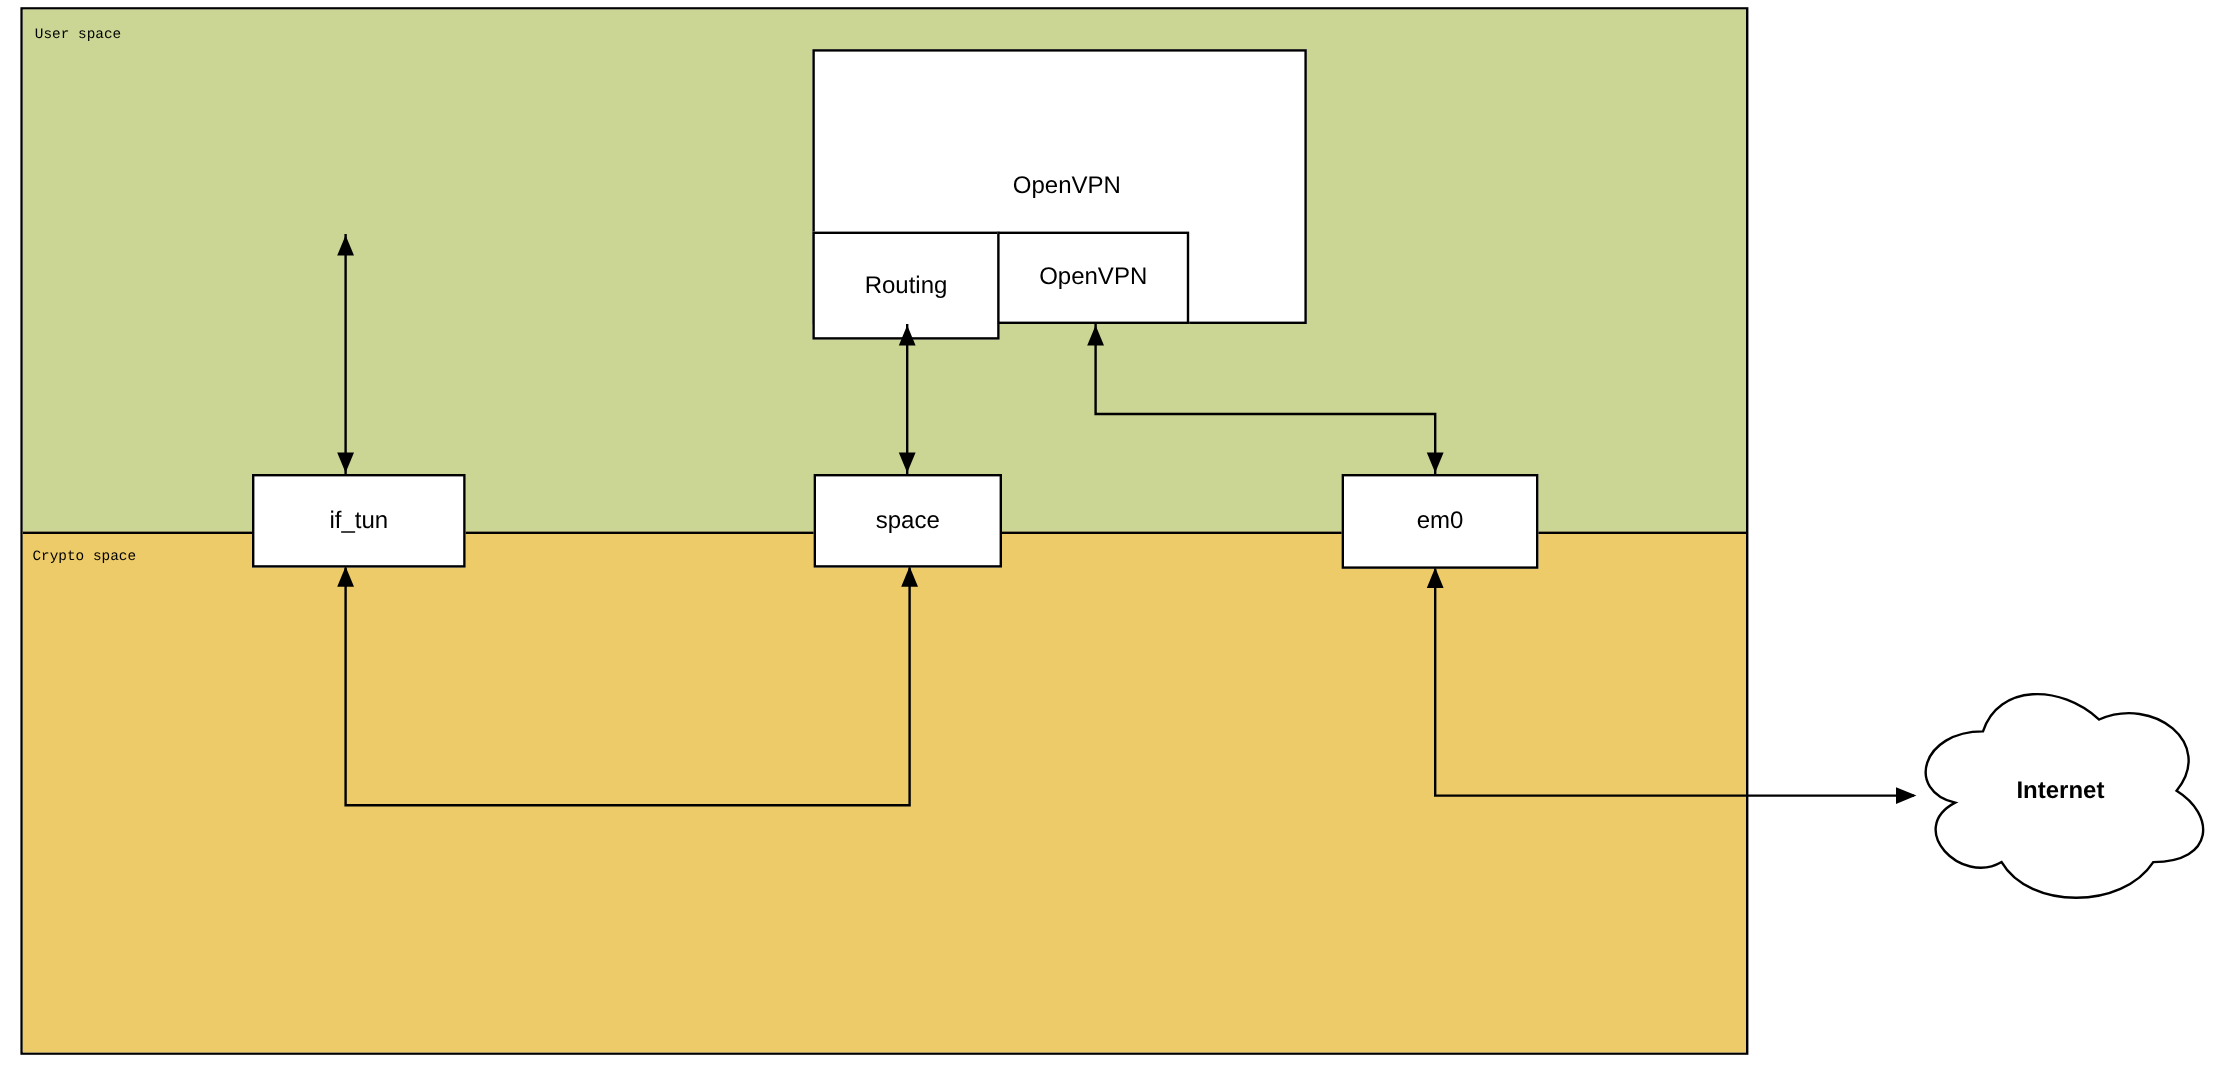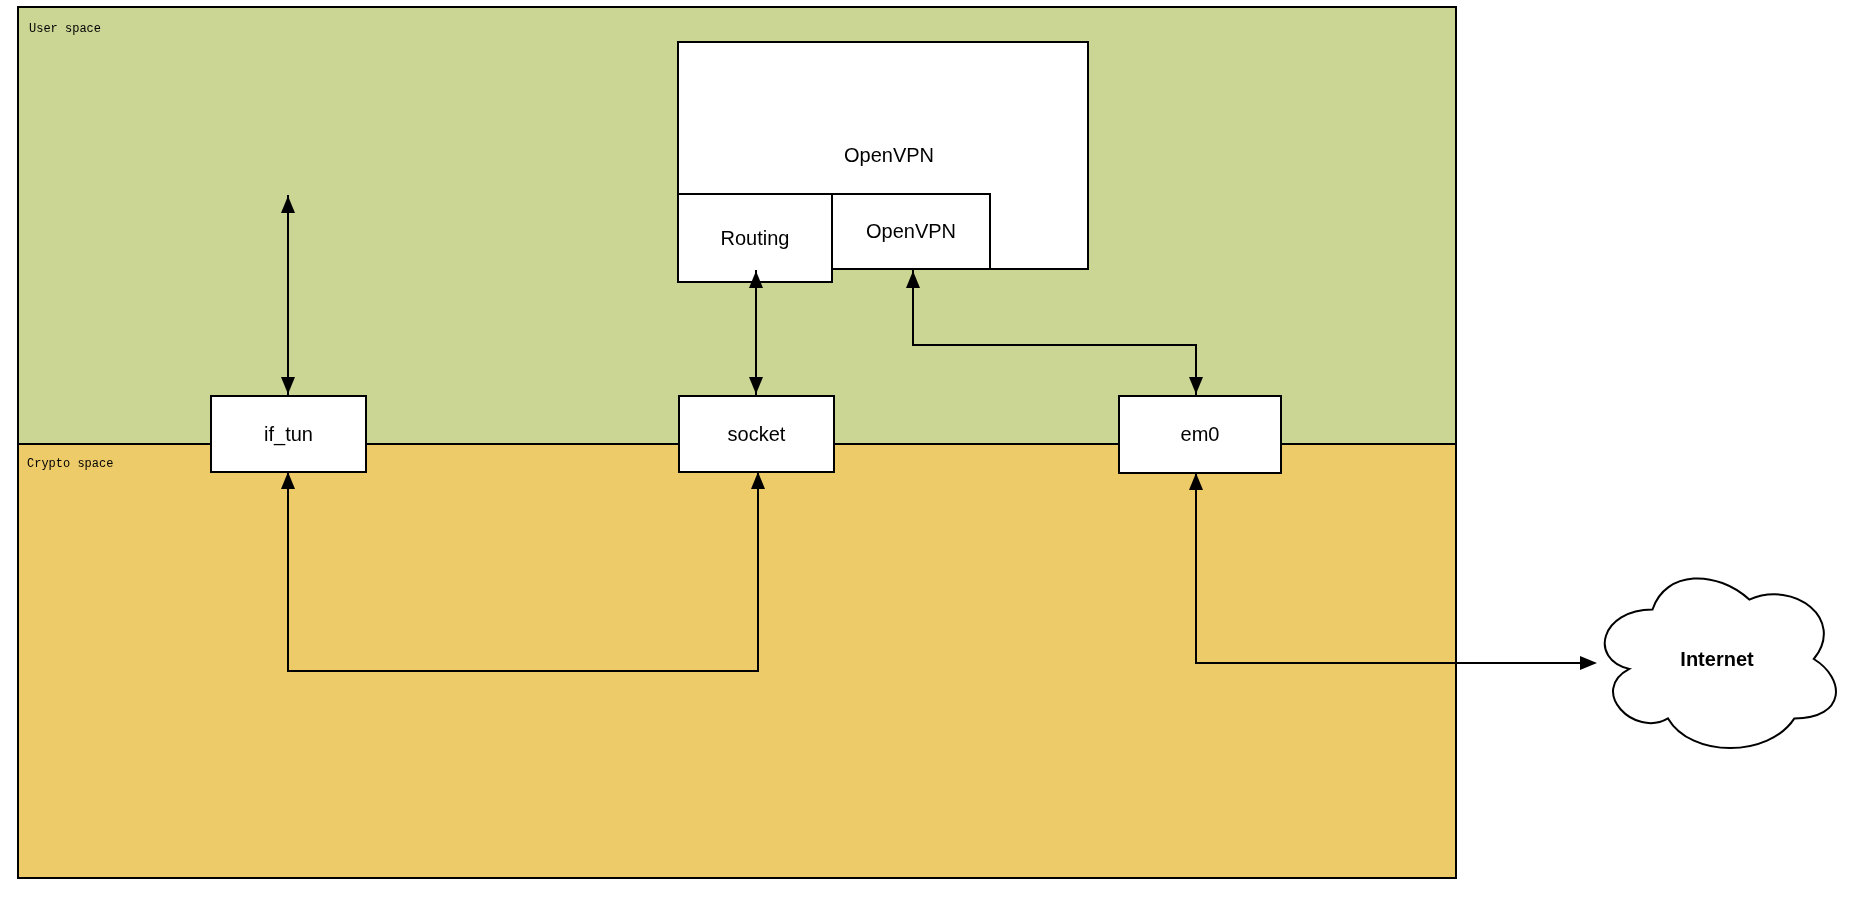--- a/index.html
+++ b/index.html
@@ -46,21 +46,21 @@
     align-items: center;
     justify-content: center;
     font-size: 20px;
     white-space: nowrap;
     z-index: 2;
   }
   .node-application { left: 209px;  top: 116px; width: 158px; height: 79px; }
   .node-openvpn     { left: 677px;  top: 41px;  width: 412px; height: 229px; padding-left: 12px; }
   .node-routing     { left: 677px;  top: 193px; width: 156px; height: 90px; }
   .node-crypto      { left: 831px;  top: 193px; width: 160px; height: 77px; }
-  .node-if-tun      { left: 210px;  top: 395px; width: 157px; height: 78px; }
+  .node-if-tun      { left: 210px;  top: 395px; width: 178px; height: 78px; }
   .node-socket      { left: 678px;  top: 395px; width: 157px; height: 78px; }
   .node-em0         { left: 1118px; top: 395px; width: 164px; height: 79px; }
 
   .connectors {
     position: absolute;
     left: 0; top: 0;
     width: 1854px; height: 898px;
     z-index: 3;
     pointer-events: none;
   }
@@ -103,21 +103,21 @@
   <div class="node node-routing">
     <span>Routing</span>
   </div>
   <div class="node node-crypto">
     <span>OpenVPN</span>
   </div>
   <div class="node node-if-tun">
     <span>if_tun</span>
   </div>
   <div class="node node-socket">
-    <span>socket</span>
+    <span>space</span>
   </div>
   <div class="node node-em0">
     <span>em0</span>
   </div>
 
   <svg class="connectors" viewBox="0 0 1854 898" xmlns="http://www.w3.org/2000/svg">
 
     <path class="cloud-shape" d="M 1652.5,609.5
          C 1600.9,609.5 1588,659 1629.3,668.9
          C 1588,690.7 1634.4,738.2 1668,718.4

